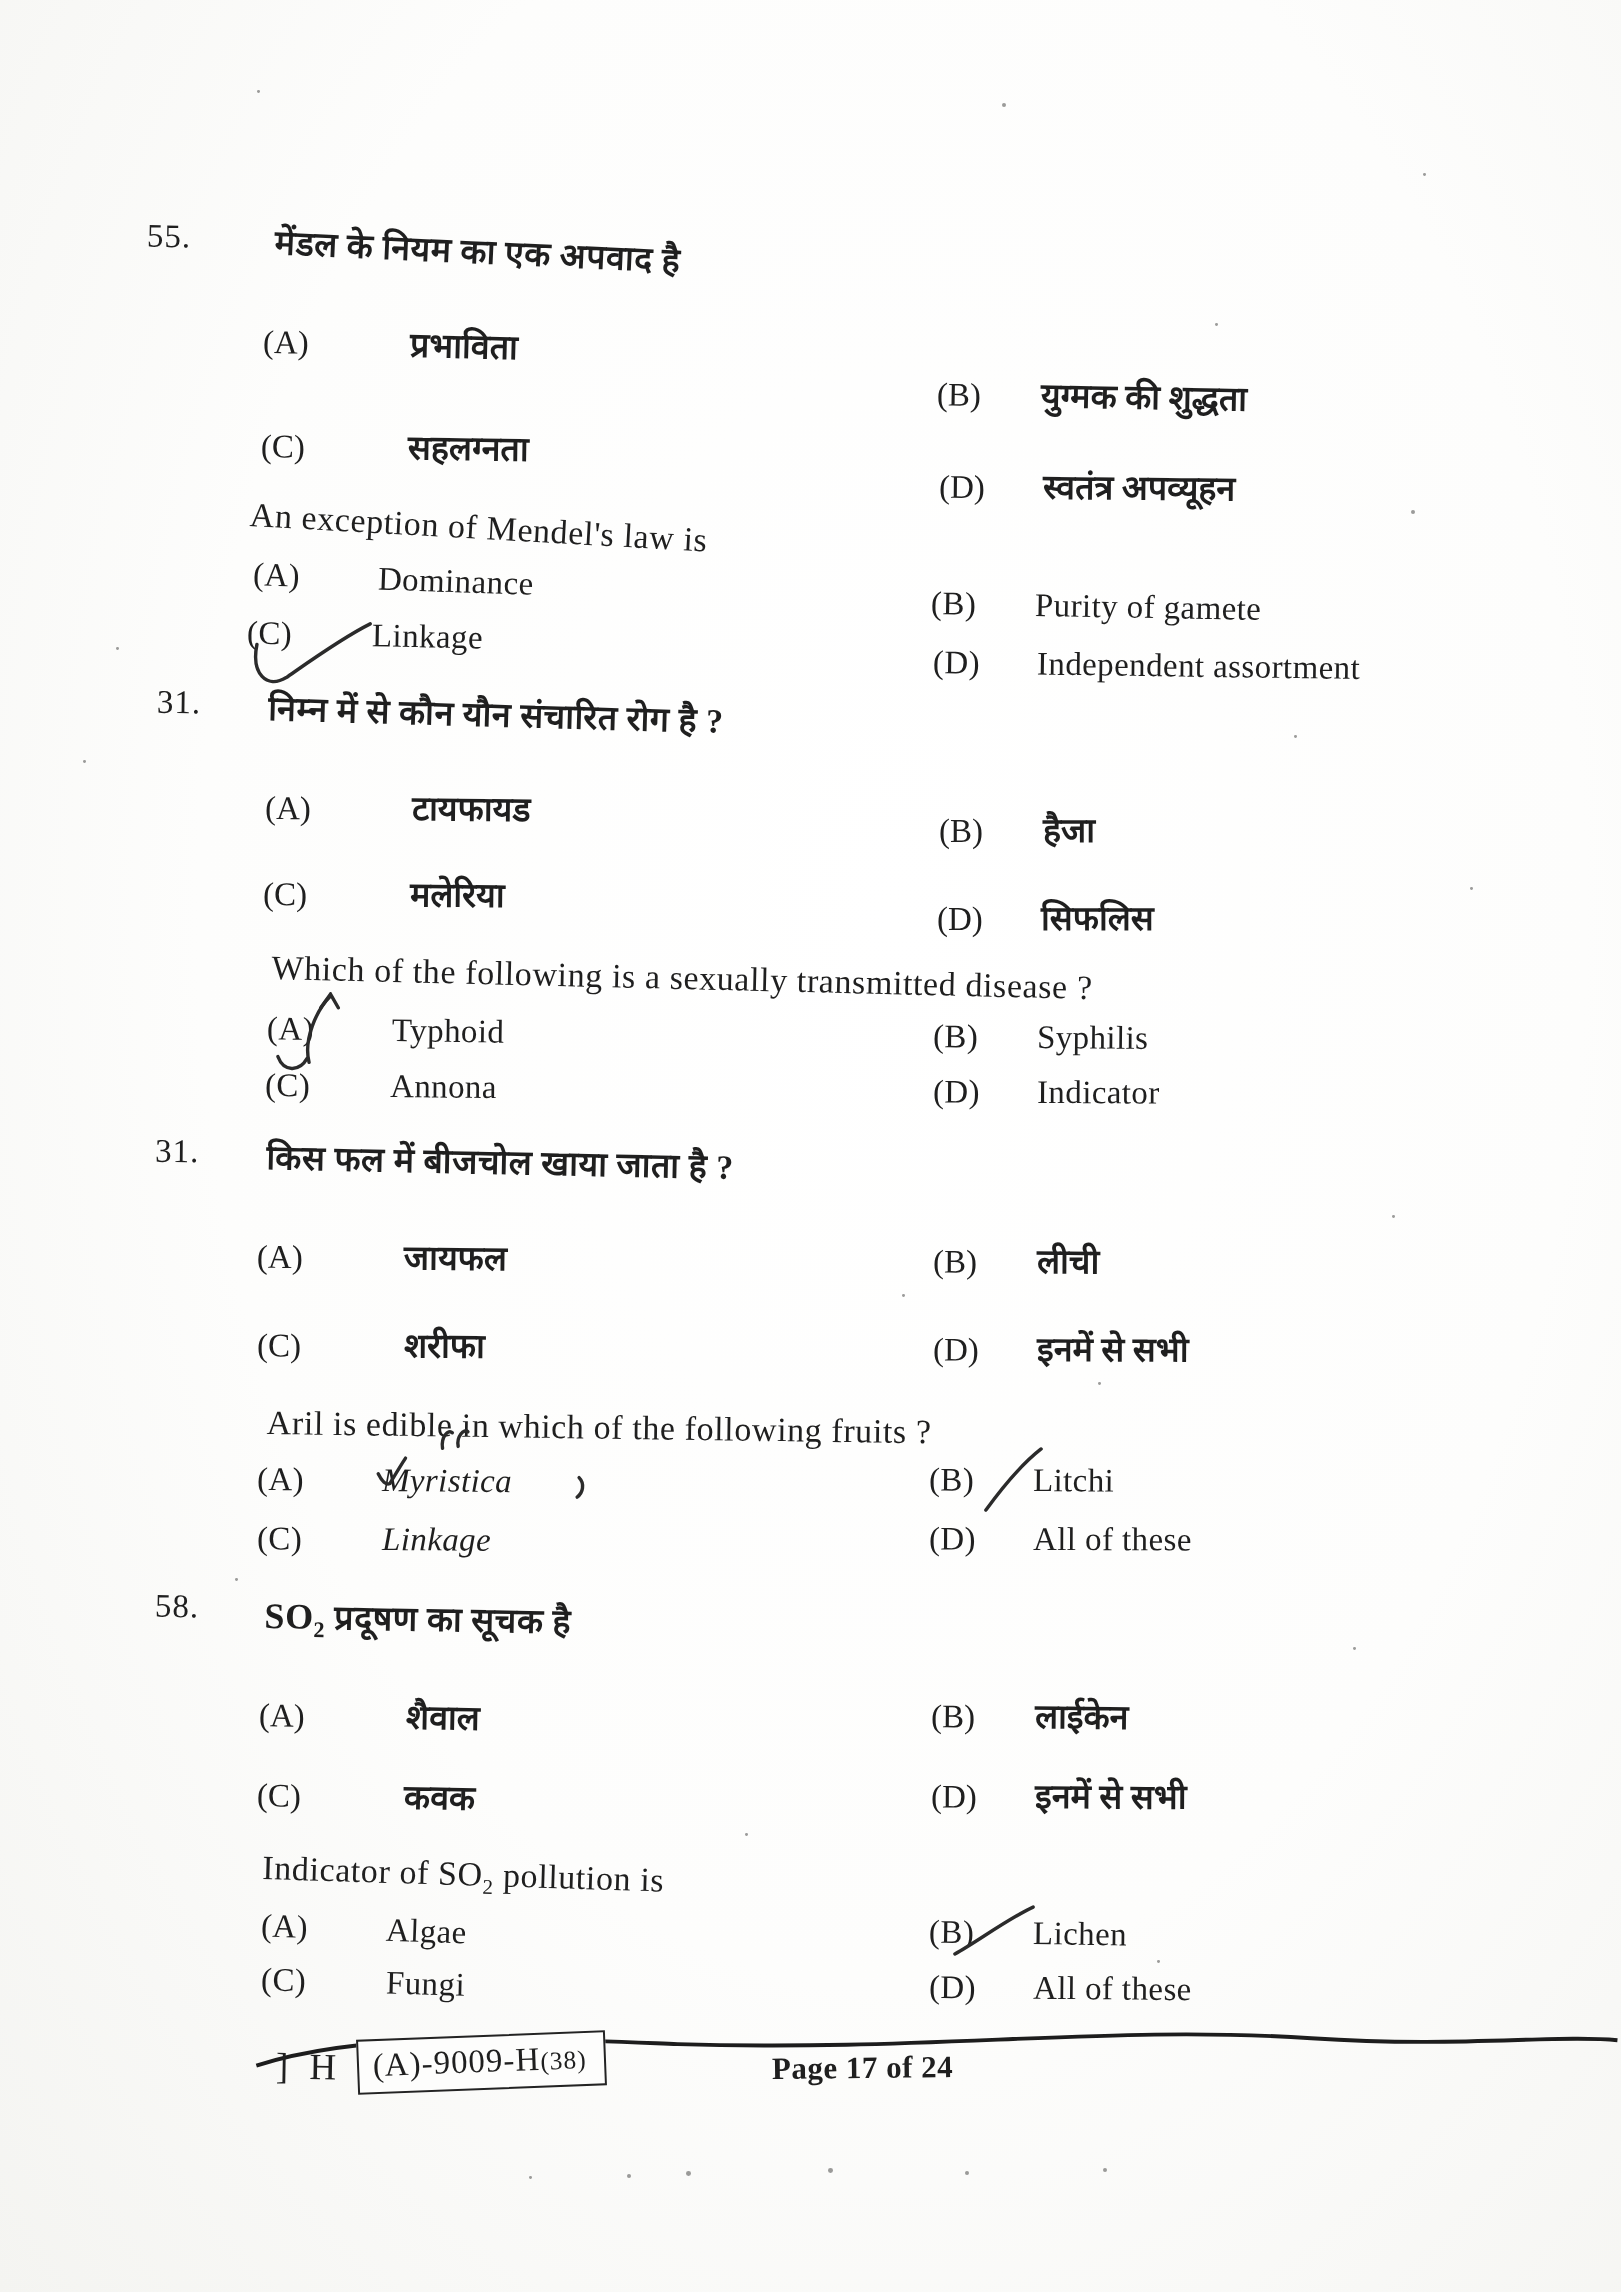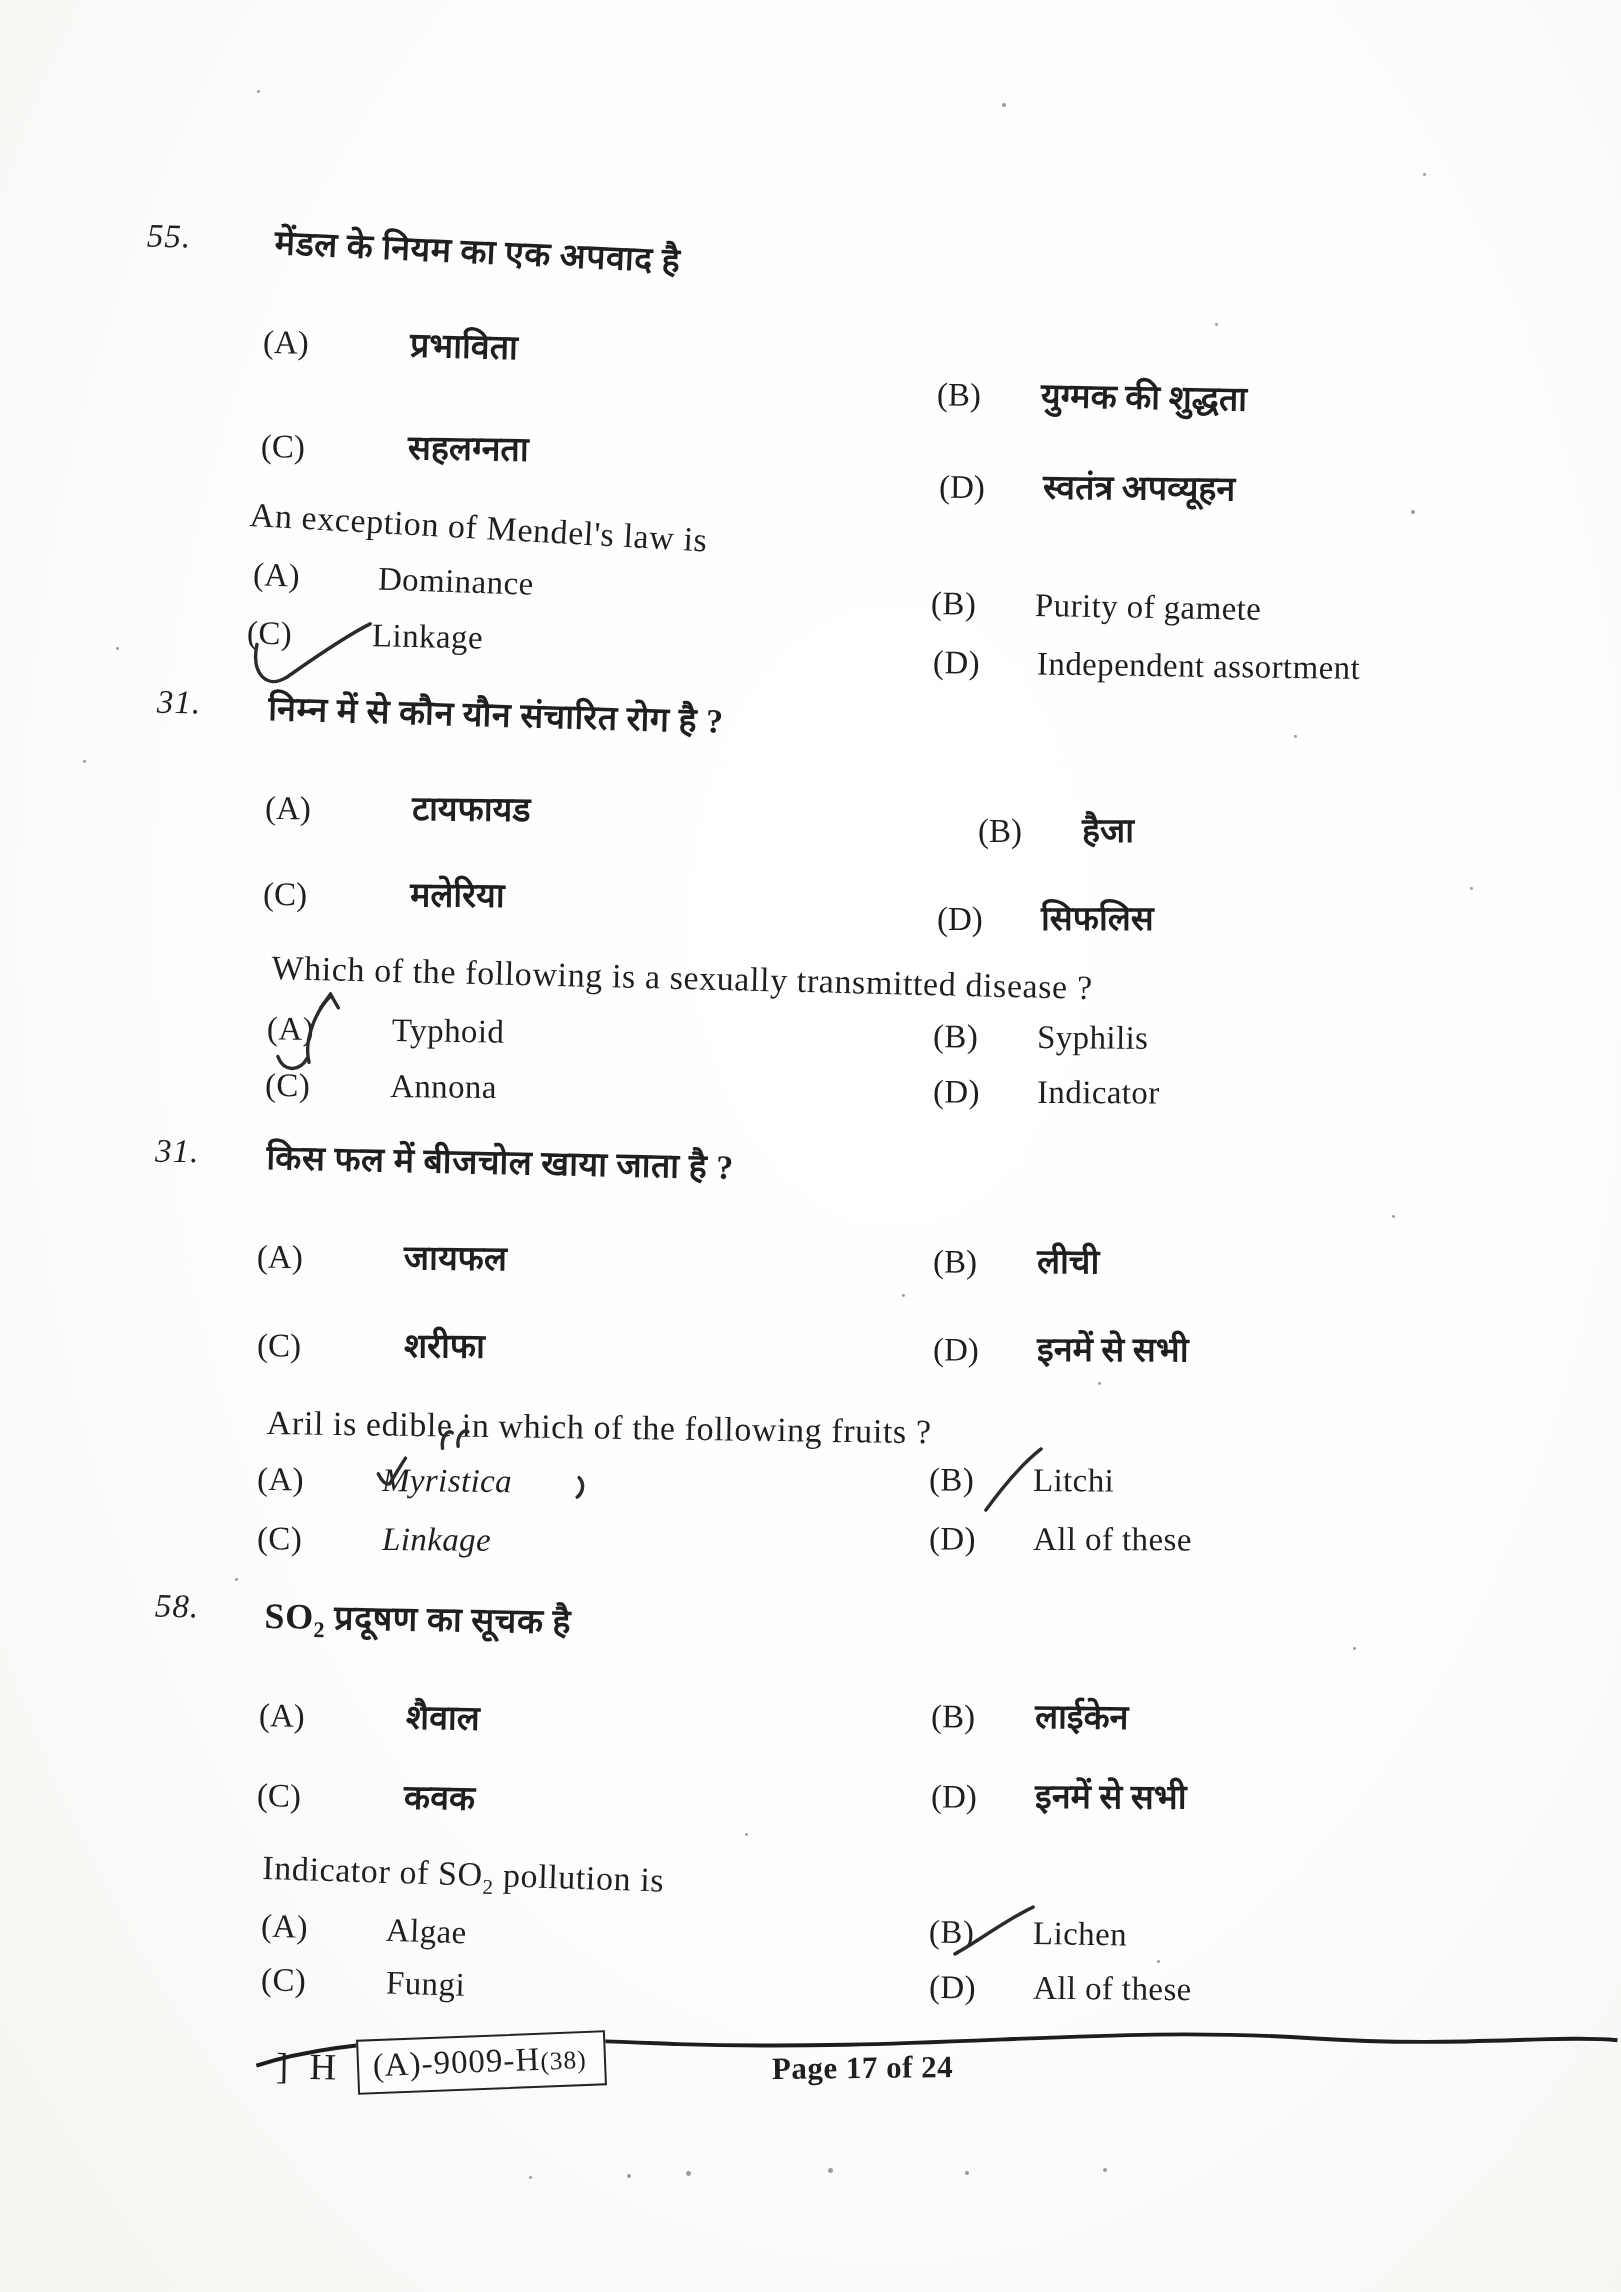--- a/index.html
+++ b/index.html
@@ -8,21 +8,21 @@
     background:#e9e9e7;
     font-family:"Liberation Serif","DejaVu Serif",serif;
     color:#1f1f1f;
   }
   #page{
     position:relative;width:1621px;height:2293px;overflow:hidden;
     background:
       radial-gradient(ellipse at 55% 40%, #ffffff 0%, #fdfdfc 55%, #f4f4f1 100%);
   }
   .abs{position:absolute;white-space:nowrap;}
-  .qnum{font-size:33px;letter-spacing:1px;font-style:italic;}
+  .qnum{font-size:33px;letter-spacing:1px;}
   .hq{font-size:36px;font-weight:600;letter-spacing:0.5px;}
   .eq{font-size:34px;letter-spacing:0.6px;}
   .opt{font-size:33px;}
   .opt .lbl{display:inline-block;}
   .hleft .lbl{min-width:147px;}
   .eleft .lbl{min-width:125px;}
   .rcol  .lbl{min-width:104px;}
   .hindi{font-weight:600;font-size:34px;}
   .eng{font-size:33px;letter-spacing:0.4px;}
   .italic{font-style:italic;}
@@ -61,21 +61,21 @@
   <div class="abs opt rcol eng" style="left:933px;top:647px;transform:rotate(.8deg)"><span class="lbl">(D)</span><span>Independent assortment</span></div>
 
   <svg class="abs tick" style="left:243px;top:619px" width="147" height="83" viewBox="0 0 150 85">
     <path d="M14,26 C8,56 24,72 44,60 C60,49 100,20 130,5"></path>
   </svg>
 
   <div class="abs qnum" style="left:157px;top:684px;transform:rotate(.8deg)">31.</div>
   <div class="abs hq hindi" style="left:269px;top:684px;transform:rotate(1.6deg);transform-origin:left top">निम्न में से कौन यौन संचारित रोग है ?</div>
 
   <div class="abs opt hleft" style="left:265px;top:784px;transform:rotate(.5deg)"><span class="lbl">(A)</span><span class="hindi">टायफायड</span></div>
-  <div class="abs opt rcol" style="left:978px;top:806px"><span class="lbl">(B)</span><span class="hindi">हैजा</span></div>
+  <div class="abs opt rcol" style="left:939px;top:806px"><span class="lbl">(B)</span><span class="hindi">हैजा</span></div>
   <div class="abs opt hleft" style="left:263px;top:870px;transform:rotate(.5deg)"><span class="lbl">(C)</span><span class="hindi">मलेरिया</span></div>
   <div class="abs opt rcol" style="left:937px;top:894px"><span class="lbl">(D)</span><span class="hindi">सिफलिस</span></div>
 
   <div class="abs eq" style="left:272px;top:949px;transform:rotate(1.4deg);transform-origin:left top">Which of the following is a sexually transmitted disease ?</div>
 
   <div class="abs opt eleft eng" style="left:267px;top:1012px;transform:rotate(.8deg)"><span class="lbl">(A)</span><span>Typhoid</span></div>
   <div class="abs opt rcol eng" style="left:933px;top:1019px;transform:rotate(.5deg)"><span class="lbl">(B)</span><span>Syphilis</span></div>
   <div class="abs opt eleft eng" style="left:265px;top:1068px;transform:rotate(.5deg)"><span class="lbl">(C)</span><span>Annona</span></div>
   <div class="abs opt rcol eng" style="left:933px;top:1074px;transform:rotate(.3deg)"><span class="lbl">(D)</span><span>Indicator</span></div>
 

